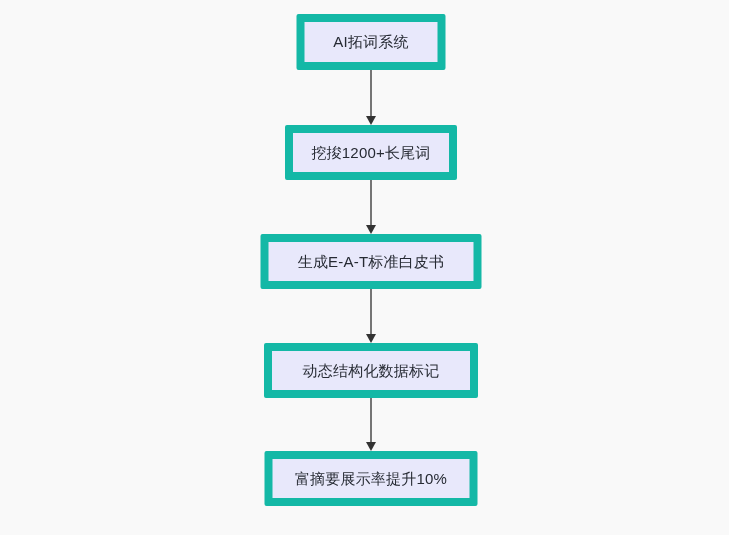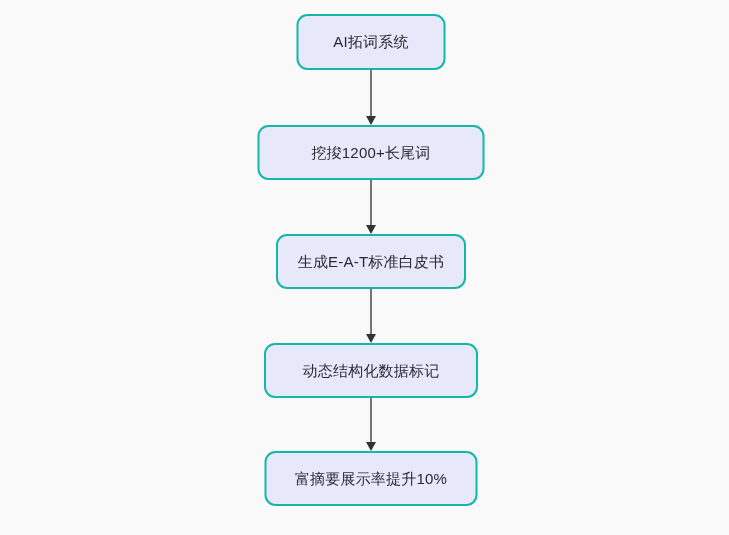--- a/index.html
+++ b/index.html
@@ -16,22 +16,22 @@
   #flowchart-canvas {
     position: relative;
     width: 729px;
     height: 535px;
     background: #f9f9f9;
   }
   .node {
     position: absolute;
     box-sizing: border-box;
     background: #e8e8fb;
-    border: 2px solid #14b8a6;
-    border-radius: 11px;
+    border: 8px solid #14b8a6;
+    border-radius: 2px;
     display: flex;
     align-items: center;
     justify-content: center;
     transform: translateX(-50%);
   }
   .node-label {
     font-size: 15px;
     line-height: 1.3;
     color: #262a33;
     letter-spacing: 0.2px;
@@ -79,24 +79,24 @@
       <div class="edge-line" style="height: 46px;"></div>
       <div class="edge-arrow"></div>
     </div>
     <div class="edge" style="left: 371px; top: 398px; height: 53px;">
       <div class="edge-line" style="height: 45px;"></div>
       <div class="edge-arrow"></div>
     </div>
     <div class="node" style="left: 371px; top: 14px; width: 149px; height: 56px;">
       <span class="node-label">AI拓词系统</span>
     </div>
-    <div class="node" style="left: 371px; top: 125px; width: 227px; height: 55px;">
+    <div class="node" style="left: 371px; top: 125px; width: 172px; height: 55px;">
       <span class="node-label">挖捘1200+长尾词</span>
     </div>
-    <div class="node" style="left: 371px; top: 234px; width: 190px; height: 55px; justify-content: center;">
+    <div class="node" style="left: 371px; top: 234px; width: 221px; height: 55px; justify-content: center;">
       <span class="node-label">生成E-A-T标准白皮书</span>
     </div>
     <div class="node" style="left: 371px; top: 343px; width: 214px; height: 55px;">
       <span class="node-label">动态结构化数据标记</span>
     </div>
     <div class="node" style="left: 371px; top: 451px; width: 213px; height: 55px;">
       <span class="node-label">富摘要展示率提升10%</span>
     </div>
   </div>
 

